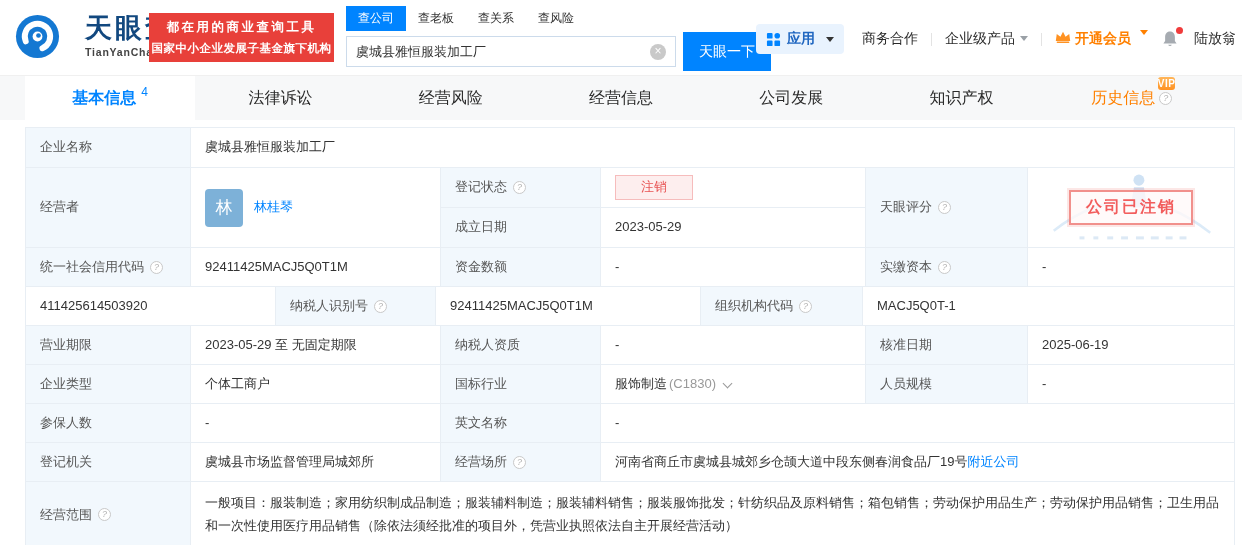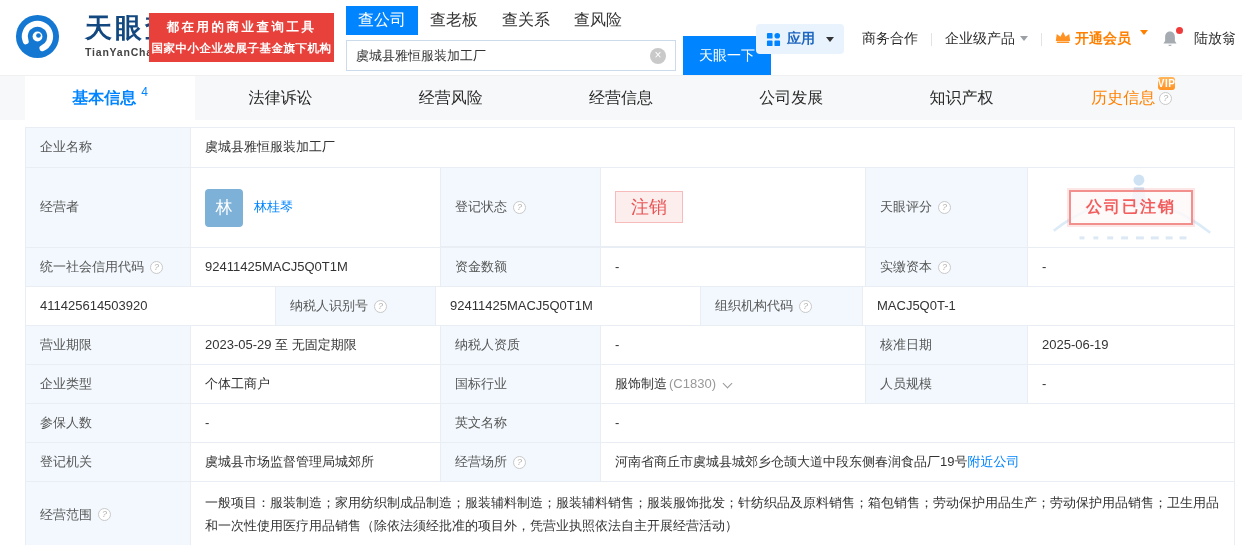--- a/index.html
+++ b/index.html
@@ -12,21 +12,21 @@
   .logo-eye{width:47px;height:47px;flex:none}
   .logo-title{font-size:27px;font-weight:bold;color:#12487f;letter-spacing:3px;line-height:1;font-family:"Liberation Sans",sans-serif}
   .logo-domain{font-size:10.5px;color:#444;letter-spacing:.8px;margin-top:4px;font-weight:bold}
   .slogan{position:absolute;left:149px;top:13px;width:185px;height:49px;background:#e8403a;color:#fff;
           display:flex;flex-direction:column;justify-content:center;gap:5px;text-align:center;font-weight:bold}
   .slogan .s1{font-size:12.5px;letter-spacing:2.5px;white-space:nowrap}
   .slogan .s2{font-size:11.5px;letter-spacing:.5px;white-space:nowrap}
 
   .search{position:absolute;left:346px;top:6px}
   .search-tabs{display:flex;align-items:center}
-  .stab{font-size:16px;color:#333;padding:4px 12px;cursor:pointer;white-space:nowrap}
+  .stab{font-size:12px;color:#333;padding:4px 12px;cursor:pointer;white-space:nowrap}
   .stab.active{background:#0084ff;color:#fff}
   .search-row{display:flex;align-items:center;margin-top:1px}
   .search-box{width:330px;height:31px;border:1px solid #ccdbeb;display:flex;align-items:center;padding:0 9px;background:#fff}
   .search-box input{border:none;outline:none;flex:1;font-size:13px;color:#333;background:transparent;font-family:inherit}
   .clear-btn{width:16px;height:16px;border-radius:50%;background:#c9c9c9;color:#fff;font-size:12px;line-height:15px;text-align:center;cursor:pointer;flex:none}
   .tyc-btn{width:88px;height:39px;background:#0084ff;color:#fff;border:none;font-size:14px;margin-left:7px;cursor:pointer;font-family:inherit}
 
   .top-nav{position:absolute;right:6px;top:24px;display:flex;align-items:center;font-size:14px;color:#2a2a2a;white-space:nowrap}
   .apps-chip{display:flex;align-items:center;gap:6px;background:#e9f3fe;border-radius:4px;padding:6px 10px;color:#1f66c0;margin-right:18px;cursor:pointer;font-weight:bold}
   .nav-item{cursor:pointer}
@@ -61,25 +61,25 @@
   .fill{flex:1;border-right:none}
   .row-name .cell{min-height:39px}
 
   .help{display:inline-flex;align-items:center;justify-content:center;width:13px;height:13px;border-radius:50%;border:1px solid #c9c9c9;color:#b5b5b5;font-size:9px;margin-left:6px;flex:none;cursor:pointer;background:#fff}
 
   
   .row-op{height:80px}
   .row-op>.cell{min-height:78px}
   .avatar{width:38px;height:38px;border-radius:4px;background:#7db1d8;color:#fff;font-size:17px;display:flex;align-items:center;justify-content:center;margin-right:11px;flex:none;cursor:pointer}
   .link{color:#0084ff;cursor:pointer;text-decoration:none}
-  .mid{width:425px;flex:none;display:flex;flex-direction:row}
+  .mid{width:425px;flex:none;display:flex;flex-direction:column}
   .subrow{display:flex;flex:1}
   .subrow:first-child{border-bottom:1px solid #e8eef4}
   .subrow .cell{min-height:0;height:100%}
-  .status-badge{border:1px solid #f6bcbc;background:#fdeeee;color:#e85555;font-size:18px;padding:2px 15px;line-height:1.45}
+  .status-badge{border:1px solid #f6bcbc;background:#fdeeee;color:#e85555;font-size:13px;padding:2px 25px;line-height:1.45}
 
   .stamp-cell{position:relative;flex:1;border-right:none;display:flex;align-items:center;justify-content:center;overflow:hidden;background:#fff}
   .gauge-svg{position:absolute;inset:0;width:100%;height:100%}
   .stamp{position:relative;z-index:2;border:2px solid #f1908c;color:#f25d5d;font-size:16px;font-weight:bold;letter-spacing:2px;padding:5px 15px;background:rgba(255,249,249,.78);box-shadow:0 0 0 2px rgba(241,144,140,.22)}
 
   .code-gray{color:#999;margin-left:2px}
   .chev{display:inline-block;width:7px;height:7px;border-right:1.5px solid #999;border-bottom:1.5px solid #999;transform:rotate(45deg);margin-left:8px;margin-bottom:2px;cursor:pointer}
 
   .row-scope .label{align-items:center}
   .scope-val{padding:10px 14px;line-height:1.75}

